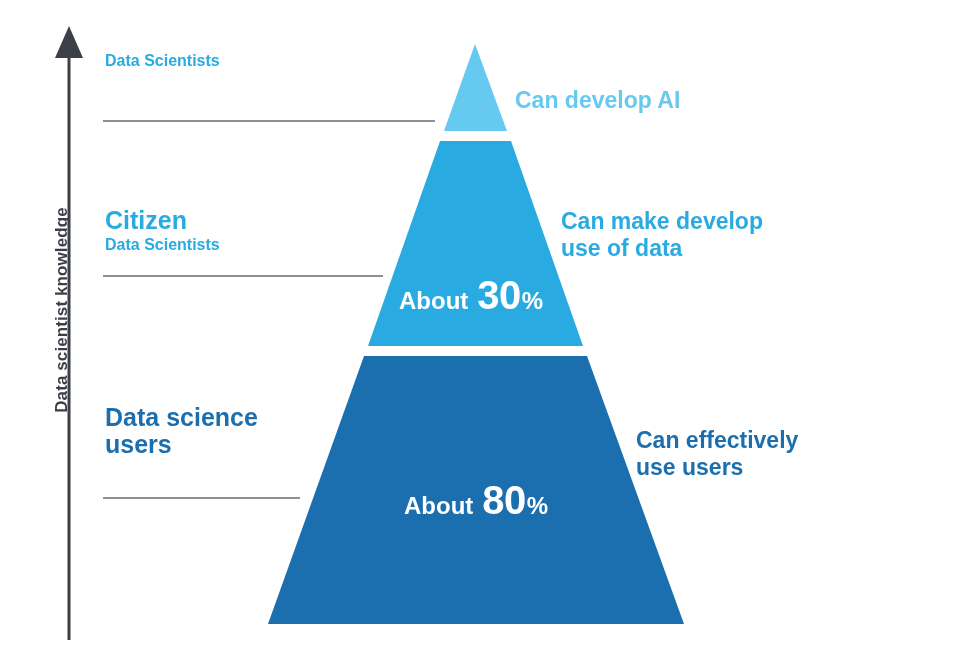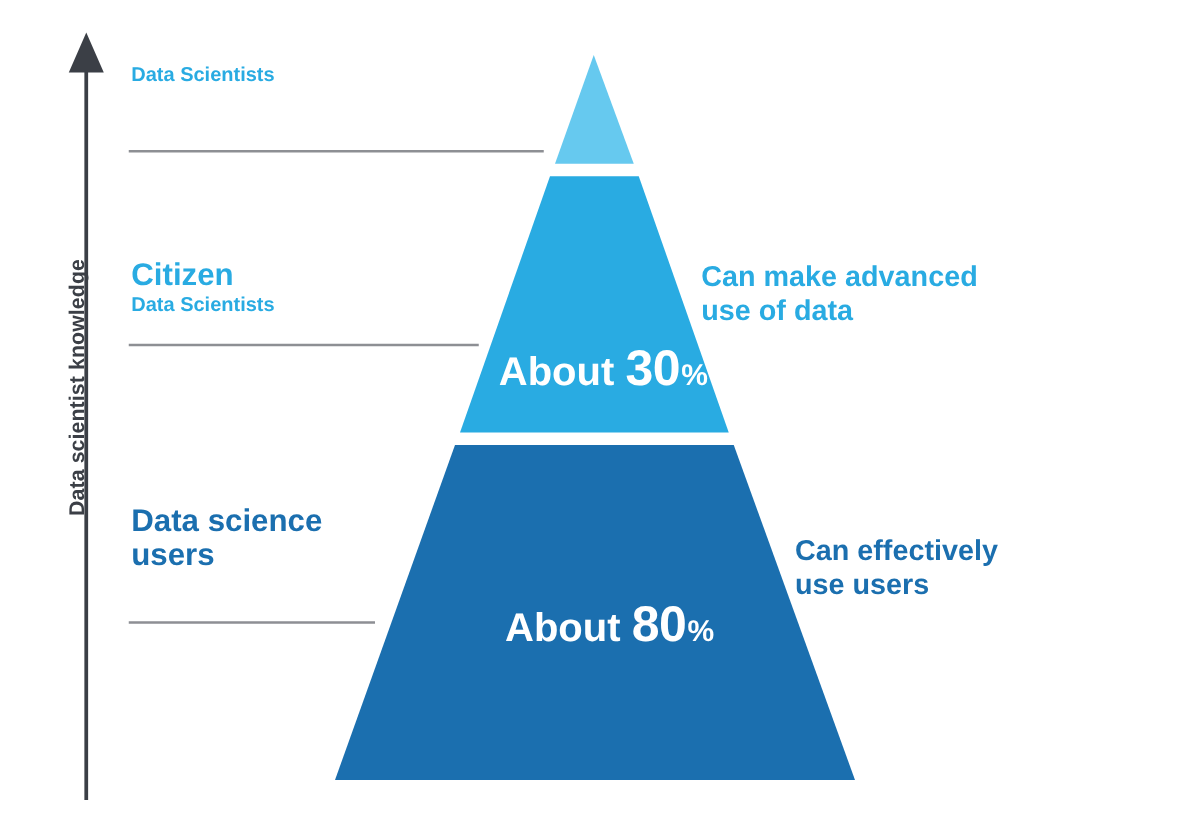--- a/index.html
+++ b/index.html
@@ -86,21 +86,21 @@
 
   
   .pct {
     position: absolute;
     color: #ffffff;
     white-space: nowrap;
     display: flex;
     align-items: baseline;
   }
   .pct .about {
-    font-size: 32px;
+    font-size: 24px;
     font-weight: bold;
     margin-right: 9px;
   }
   .pct .num {
     font-size: 40px;
     font-weight: bold;
     letter-spacing: -0.5px;
   }
   .pct .sign {
     font-size: 24px;
@@ -122,27 +122,28 @@
   <svg class="pyramid-svg" viewBox="0 0 954 666">
     <polygon points="475,44 507,131 444,131" fill="#66C9EF"></polygon>
     <polygon points="440,141 511,141 583,346 368,346" fill="#29ABE2"></polygon>
     <polygon points="364,356 587,356 684,624 268,624" fill="#1B6FAF"></polygon>
   </svg>
 
   <div class="tier-label" style="left:105px; top:50px;">
     <div class="subtitle" style="color:#29ABE2;">Data Scientists</div>
   </div>
   <div class="leader" style="left:103px; top:120px; width:332px;"></div>
+  <div class="desc" style="left:515px; top:87px; color:#66C9EF;">Can develop AI</div>
 
   <div class="tier-label" style="left:105px; top:207px;">
     <div class="title" style="color:#29ABE2;">Citizen</div>
     <div class="subtitle" style="color:#29ABE2;">Data Scientists</div>
   </div>
   <div class="leader" style="left:103px; top:275px; width:280px;"></div>
-  <div class="desc" style="left:561px; top:208px; color:#29ABE2;">Can make advanced
+  <div class="desc" style="left:561px; top:208px; color:#29ABE2;">Can make develop
 use of data</div>
   <div class="pct" style="left:399px; top:273px;">
     <span class="about">About</span>
     <span class="num">30</span>
     <span class="sign">%</span>
   </div>
 
   <div class="tier-label" style="left:105px; top:404px;">
     <div class="title" style="color:#1B6FAF;">Data science
 users</div>

